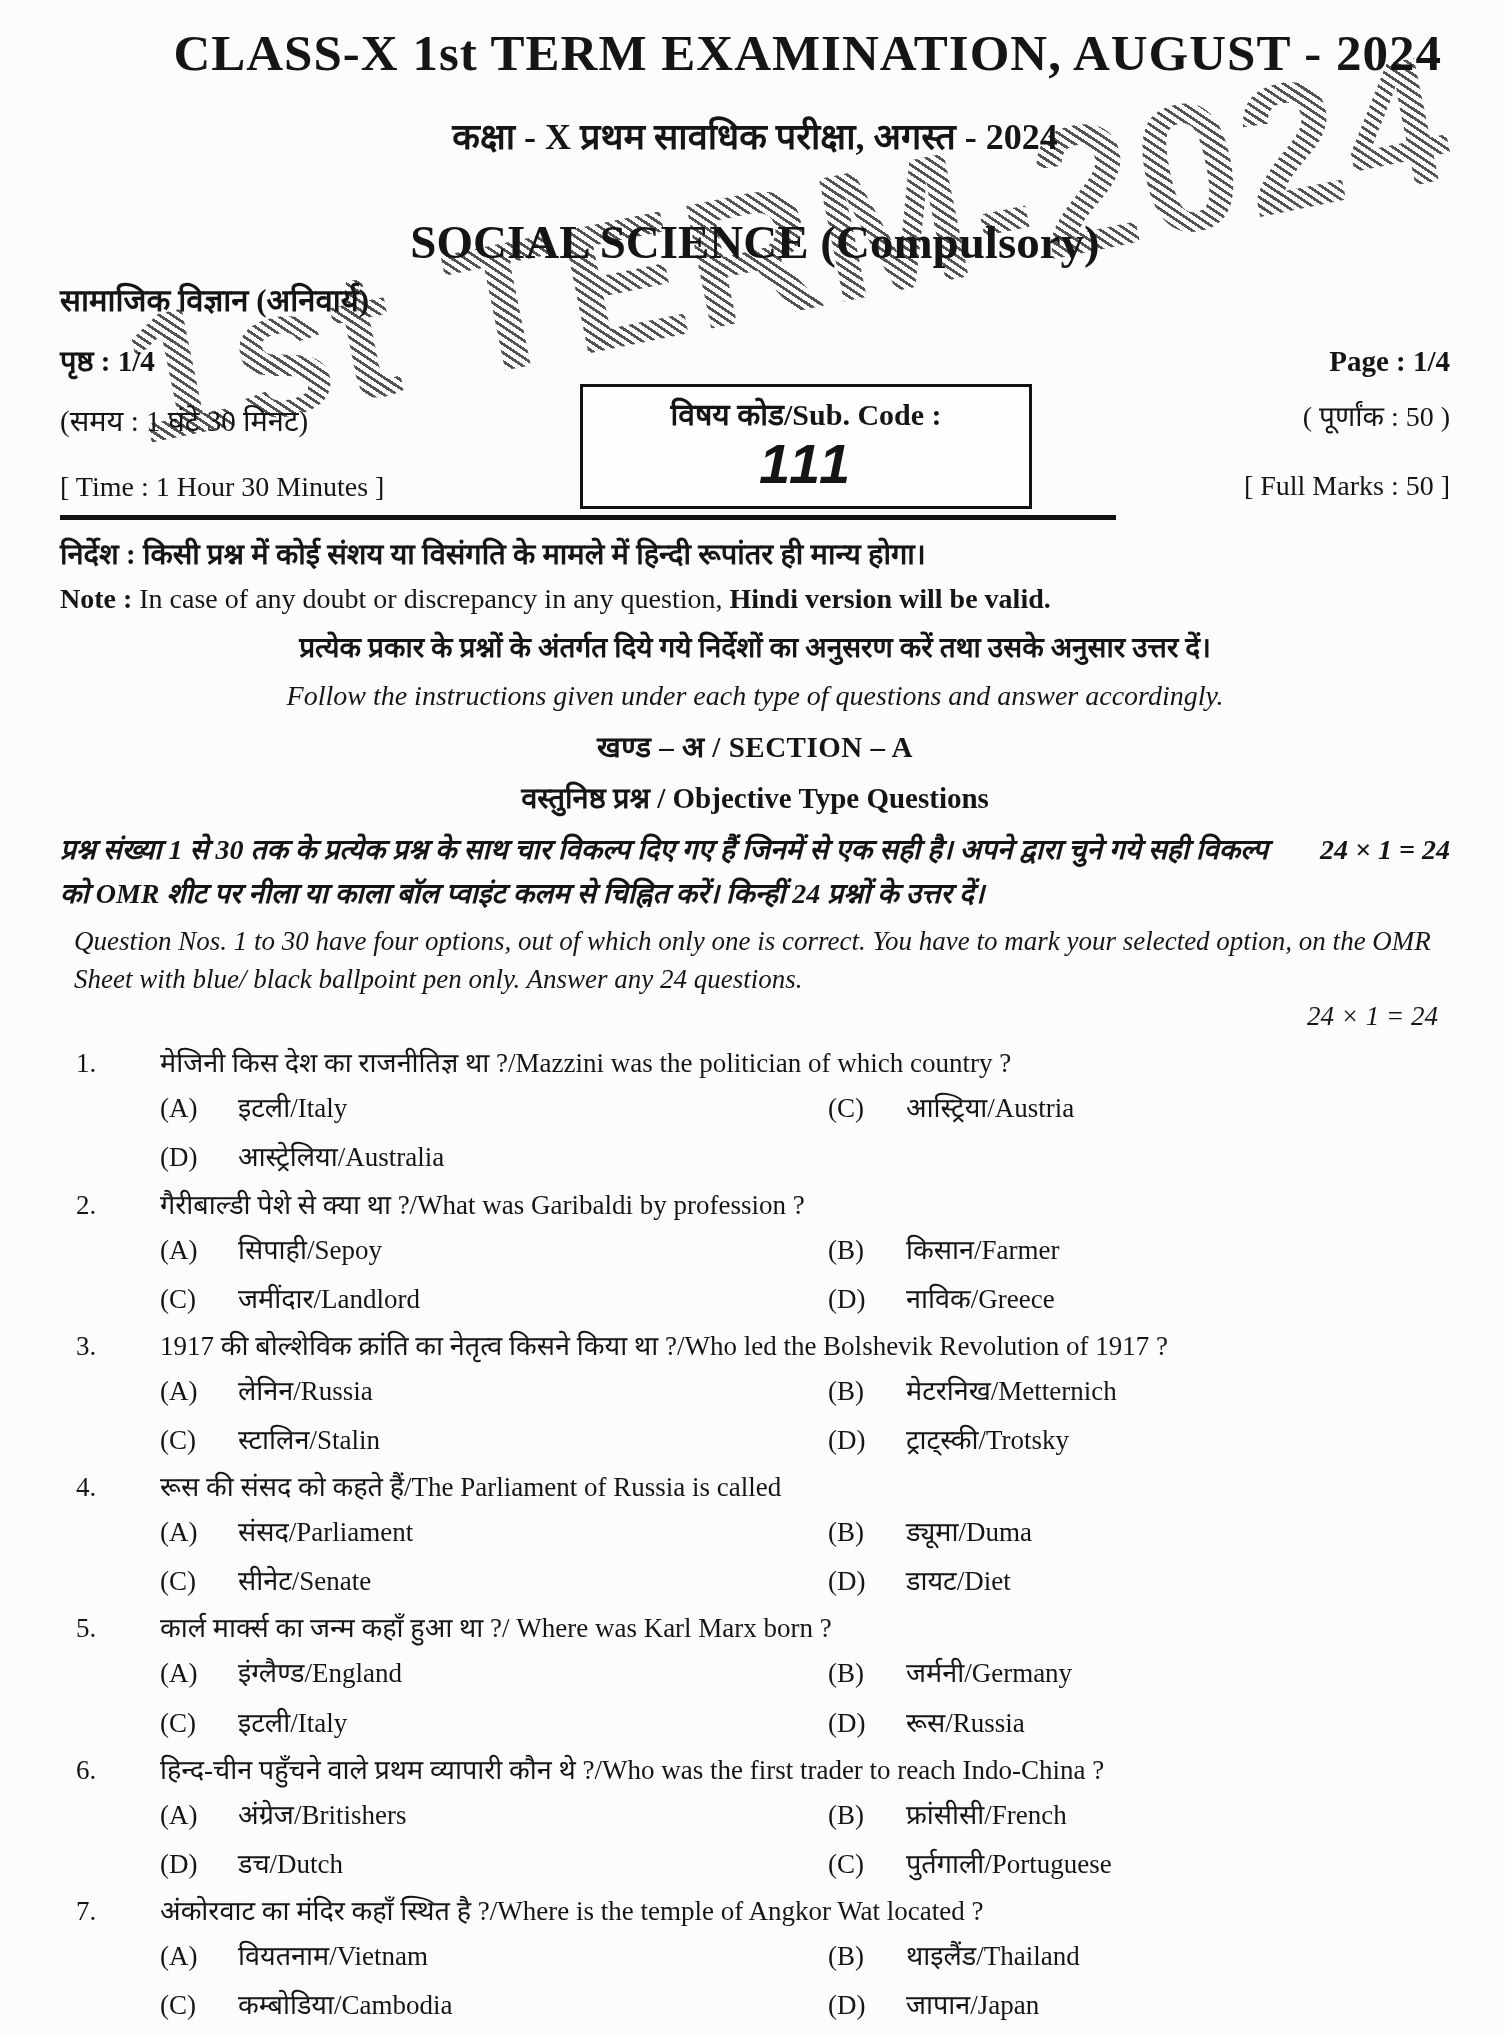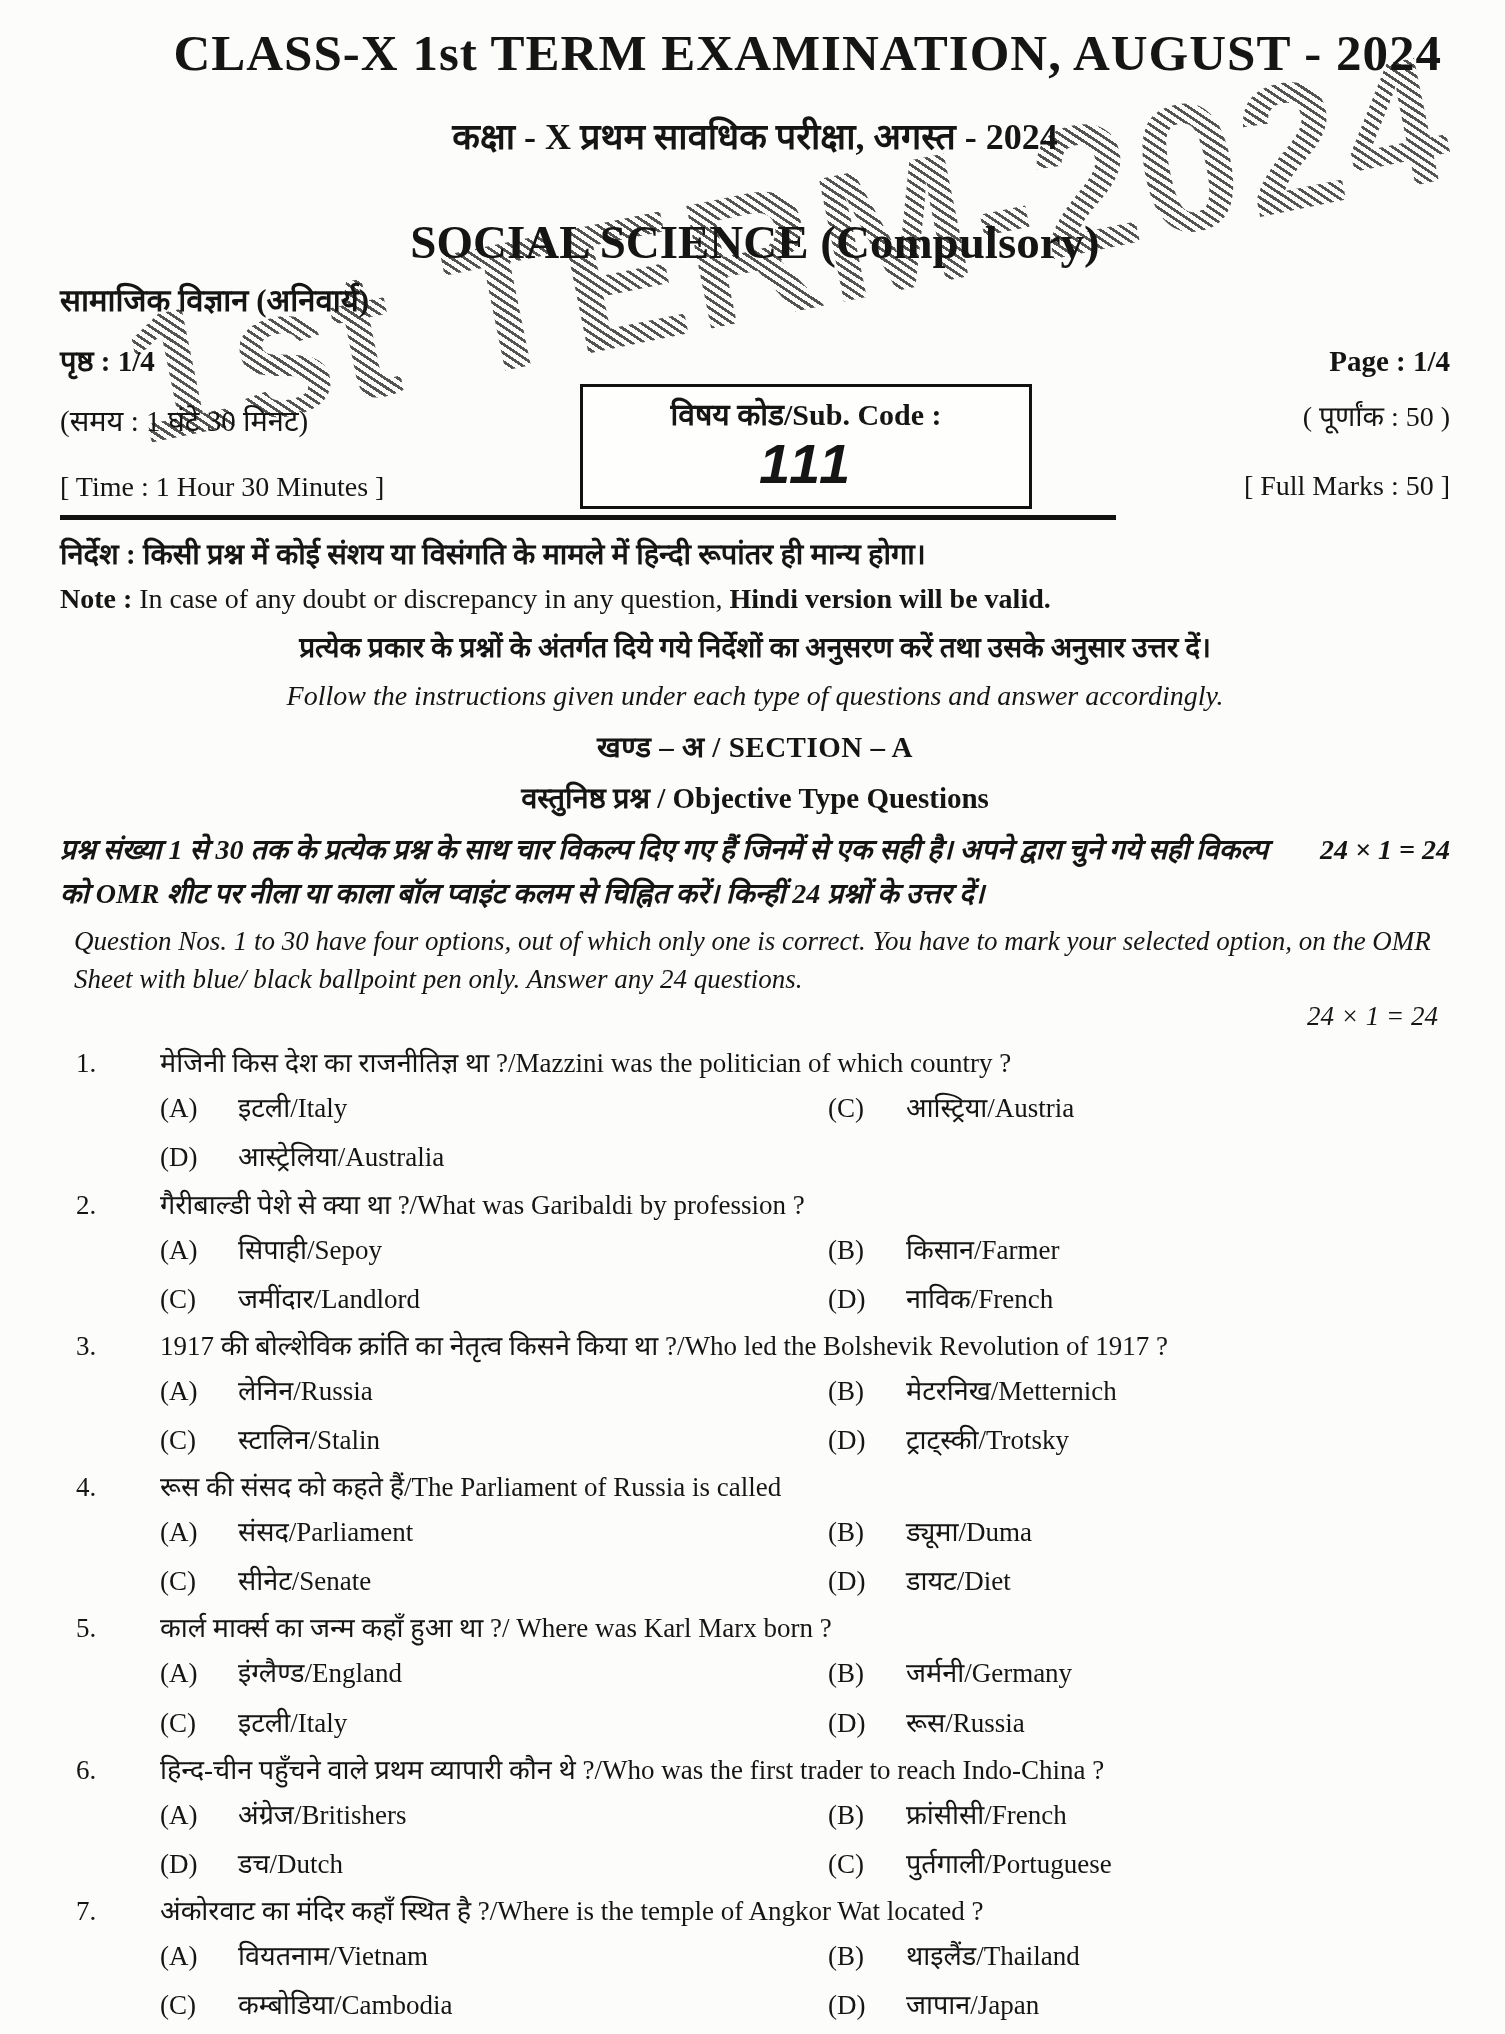--- a/index.html
+++ b/index.html
@@ -133,21 +133,21 @@
 
     <div class="question">
       <div class="qrow">
         <div class="qno">2.</div>
         <div class="qtext">गैरीबाल्डी पेशे से क्या था ?/What was Garibaldi by profession ?</div>
       </div>
       <div class="opts">
         <div class="opt"><span class="olabel">(A)</span><span class="otext">सिपाही/Sepoy</span></div>
         <div class="opt"><span class="olabel">(B)</span><span class="otext">किसान/Farmer</span></div>
         <div class="opt"><span class="olabel">(C)</span><span class="otext">जमींदार/Landlord</span></div>
-        <div class="opt"><span class="olabel">(D)</span><span class="otext">नाविक/French</span></div>
+        <div class="opt"><span class="olabel">(D)</span><span class="otext">नाविक/Greece</span></div>
       </div>
     </div>
 
     <div class="question">
       <div class="qrow">
         <div class="qno">3.</div>
         <div class="qtext">1917 की बोल्शेविक क्रांति का नेतृत्व किसने किया था ?/Who led the Bolshevik Revolution of 1917 ?</div>
       </div>
       <div class="opts">
         <div class="opt"><span class="olabel">(A)</span><span class="otext">लेनिन/Russia</span></div>

